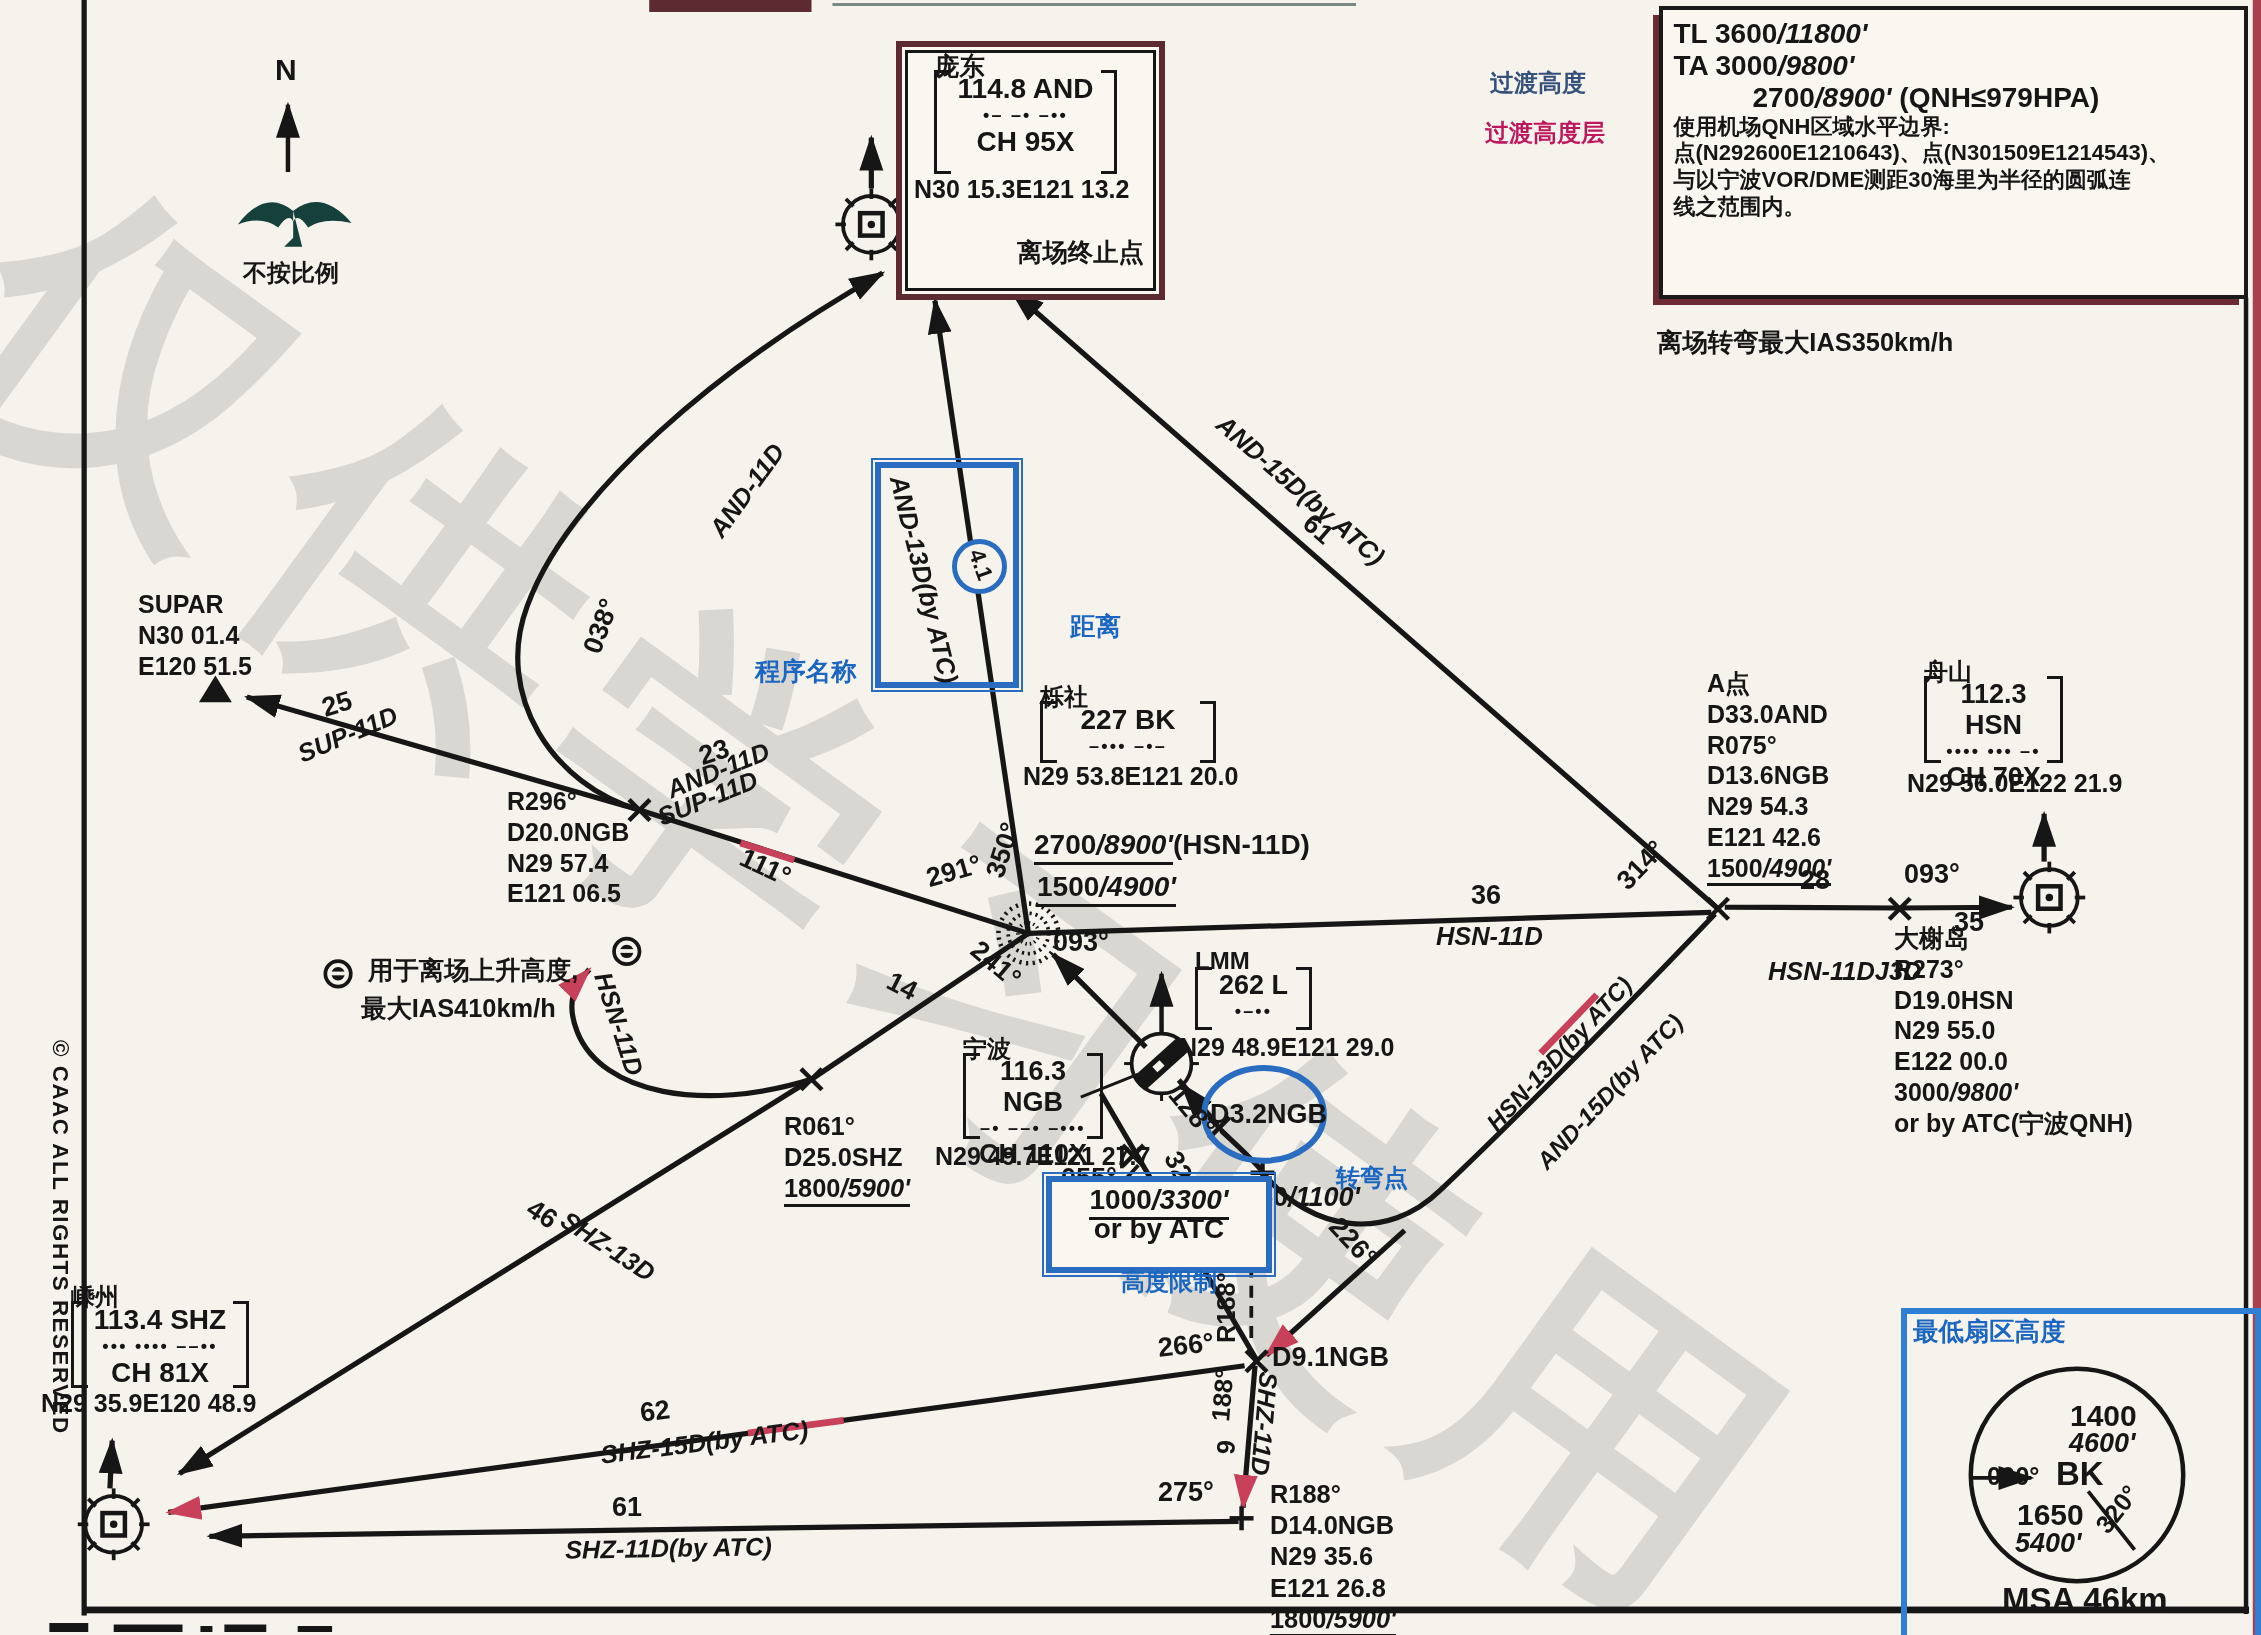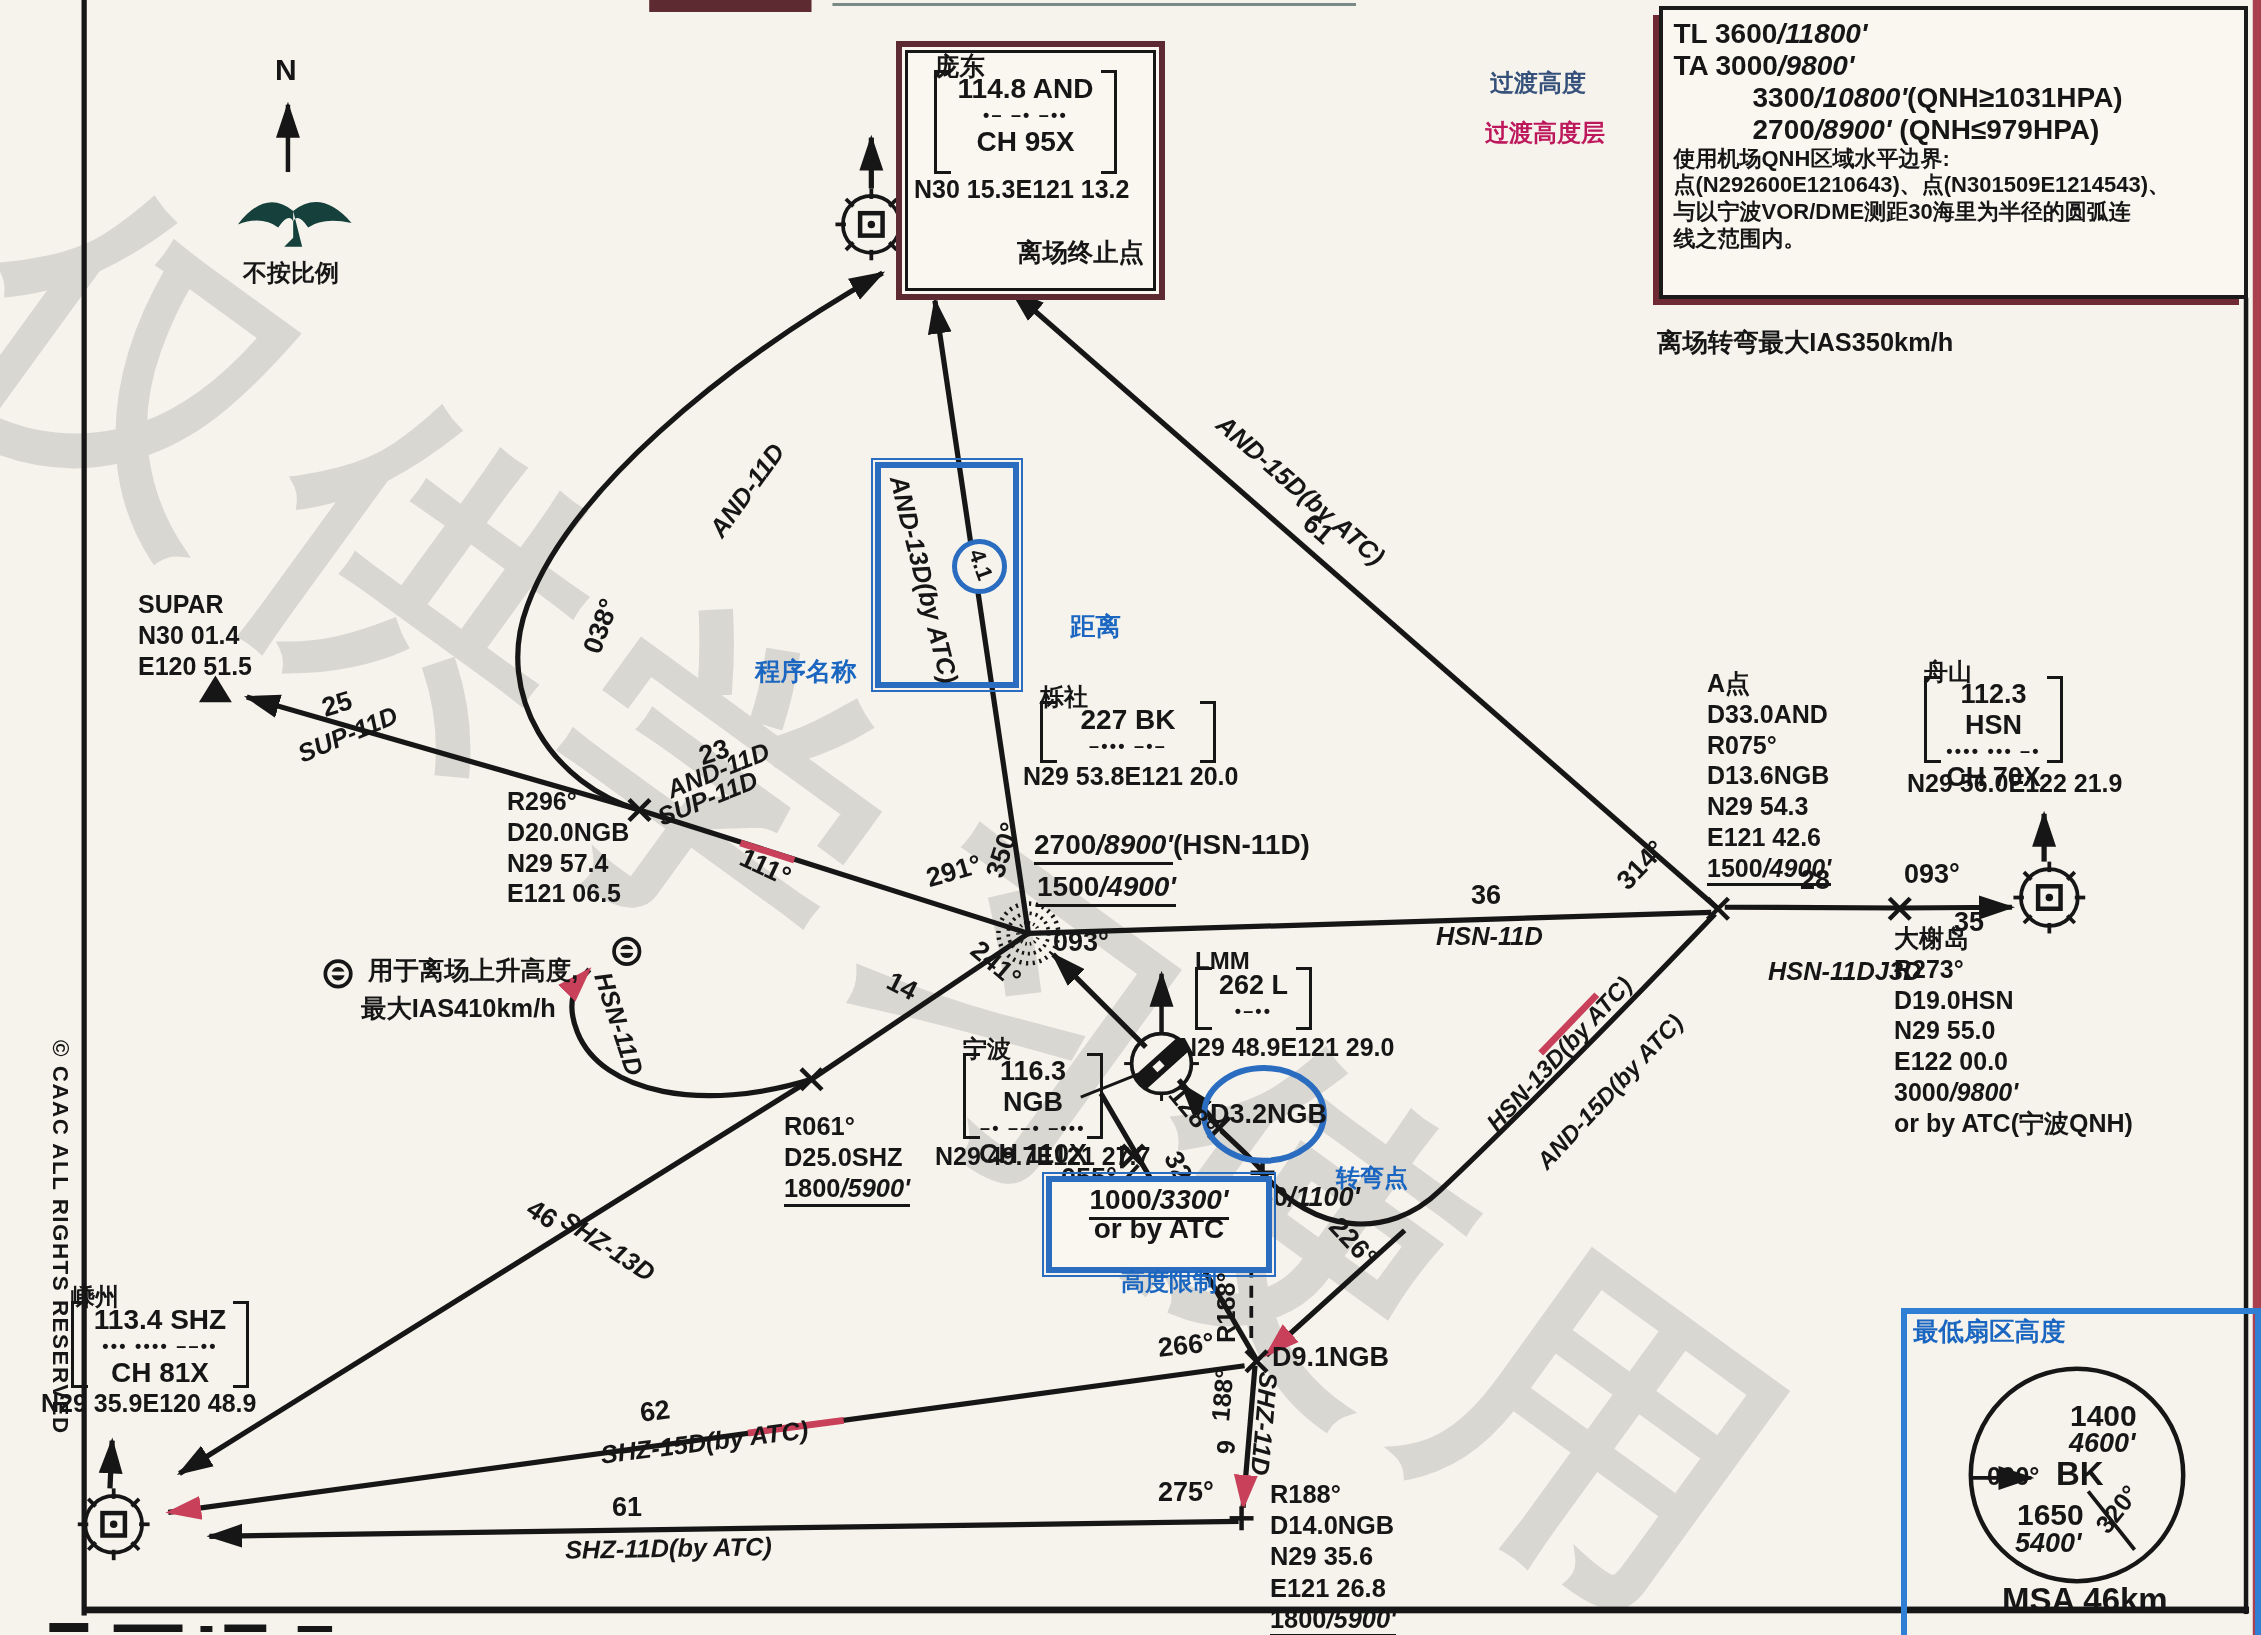--- a/index.html
+++ b/index.html
@@ -202,21 +202,20 @@
       <div class="s24">•–  –•  –••</div>
       <div class="s38">CH 95X</div>
     </div>
   </div>
   <div class="lbl s33" style="left:914px;top:176px;">N30 15.3E121 13.2</div>
   <div class="lbl s34" style="left:1017px;top:239px;">离场终止点</div>
 
   <div class="infobox">
     <div class="infoline"><span>TL 3600</span><span class="it">/11800'</span></div>
     <div class="infoline"><span>TA 3000</span><span class="it">/9800'</span></div>
-    <div class="infoline ind"><span>3300</span><span class="it">/10800'</span><span>(QNH≥1031HPA)</span></div>
     <div class="infoline ind"><span>2700</span><span class="it">/8900'</span><span> (QNH≤979HPA)</span></div>
     <div class="cnline">使用机场QNH区域水平边界:</div>
     <div class="cnline">点(N292600E1210643)、点(N301509E1214543)、</div>
     <div class="cnline">与以宁波VOR/DME测距30海里为半径的圆弧连</div>
     <div class="cnline">线之范围内。</div>
   </div>
   <div class="lbl s32" style="left:1490px;top:70px;color:#35507a;">过渡高度</div>
   <div class="lbl s32" style="left:1485px;top:120px;color:#be185d;">过渡高度层</div>
   <div class="lbl s34" style="left:1657px;top:329px;">离场转弯最大IAS350km/h</div>
 

